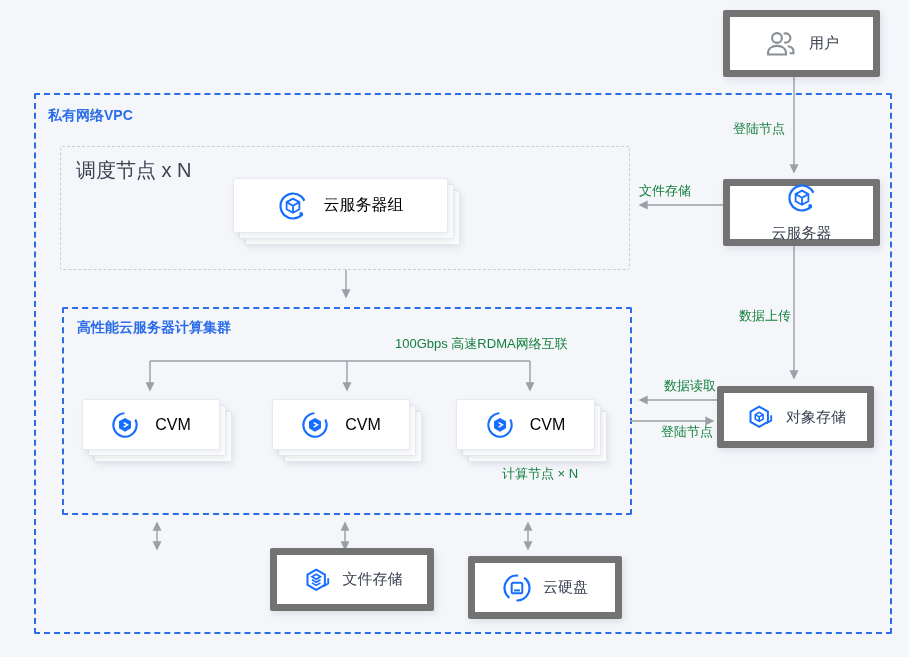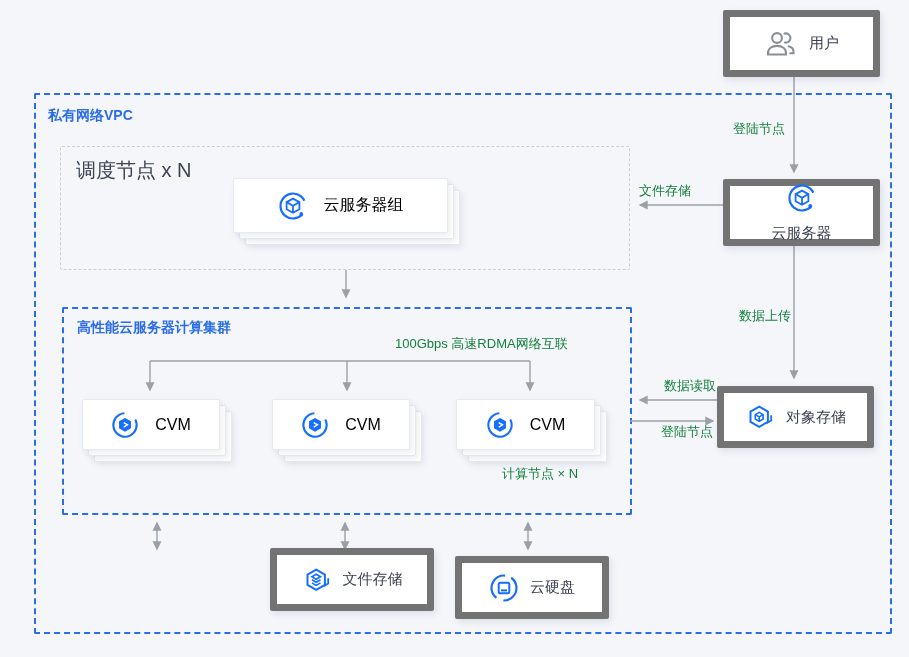--- a/index.html
+++ b/index.html
@@ -198,21 +198,21 @@
       <g fill="none" stroke="#156eff">
         <path stroke-width="2" d="M14.2,4.6 l8.7,5 v10.2 l-8.7,5 l-8.7,-5 V9.6 Z"></path>
         <path stroke-width="1.6" d="M14.2,9.3 l4.3,2.5 l-4.3,2.5 l-4.3,-2.5 z"></path>
         <path stroke-width="1.6" d="M9.9,14.8 l4.3,2.5 l4.3,-2.5 M9.9,17.9 l4.3,2.5 l4.3,-2.5"></path>
         <path stroke-width="1.8" d="M26.2,13.2 v5.4 l-4.6,2.7"></path>
       </g>
     </svg>
     <span class="lbl">文件存储</span>
   </div>
 
-  <div class="node" style="left:455px;top:556px;width:140px;height:49px;">
+  <div class="node" style="left:468px;top:556px;width:140px;height:49px;">
     <svg class="icon" width="30" height="30" viewBox="0 0 30 30">
       <g fill="none" stroke="#156eff">
         <circle cx="15" cy="15" r="12.5" stroke-width="2.2" stroke-dasharray="32 7.5" transform="rotate(-55 15 15)"></circle>
         <rect x="9.7" y="9.7" width="10.6" height="10.6" rx="1.6" stroke-width="2"></rect>
         <path d="M12,17.4 h6" stroke-width="2"></path>
       </g>
     </svg>
     <span class="lbl">云硬盘</span>
   </div>
 

